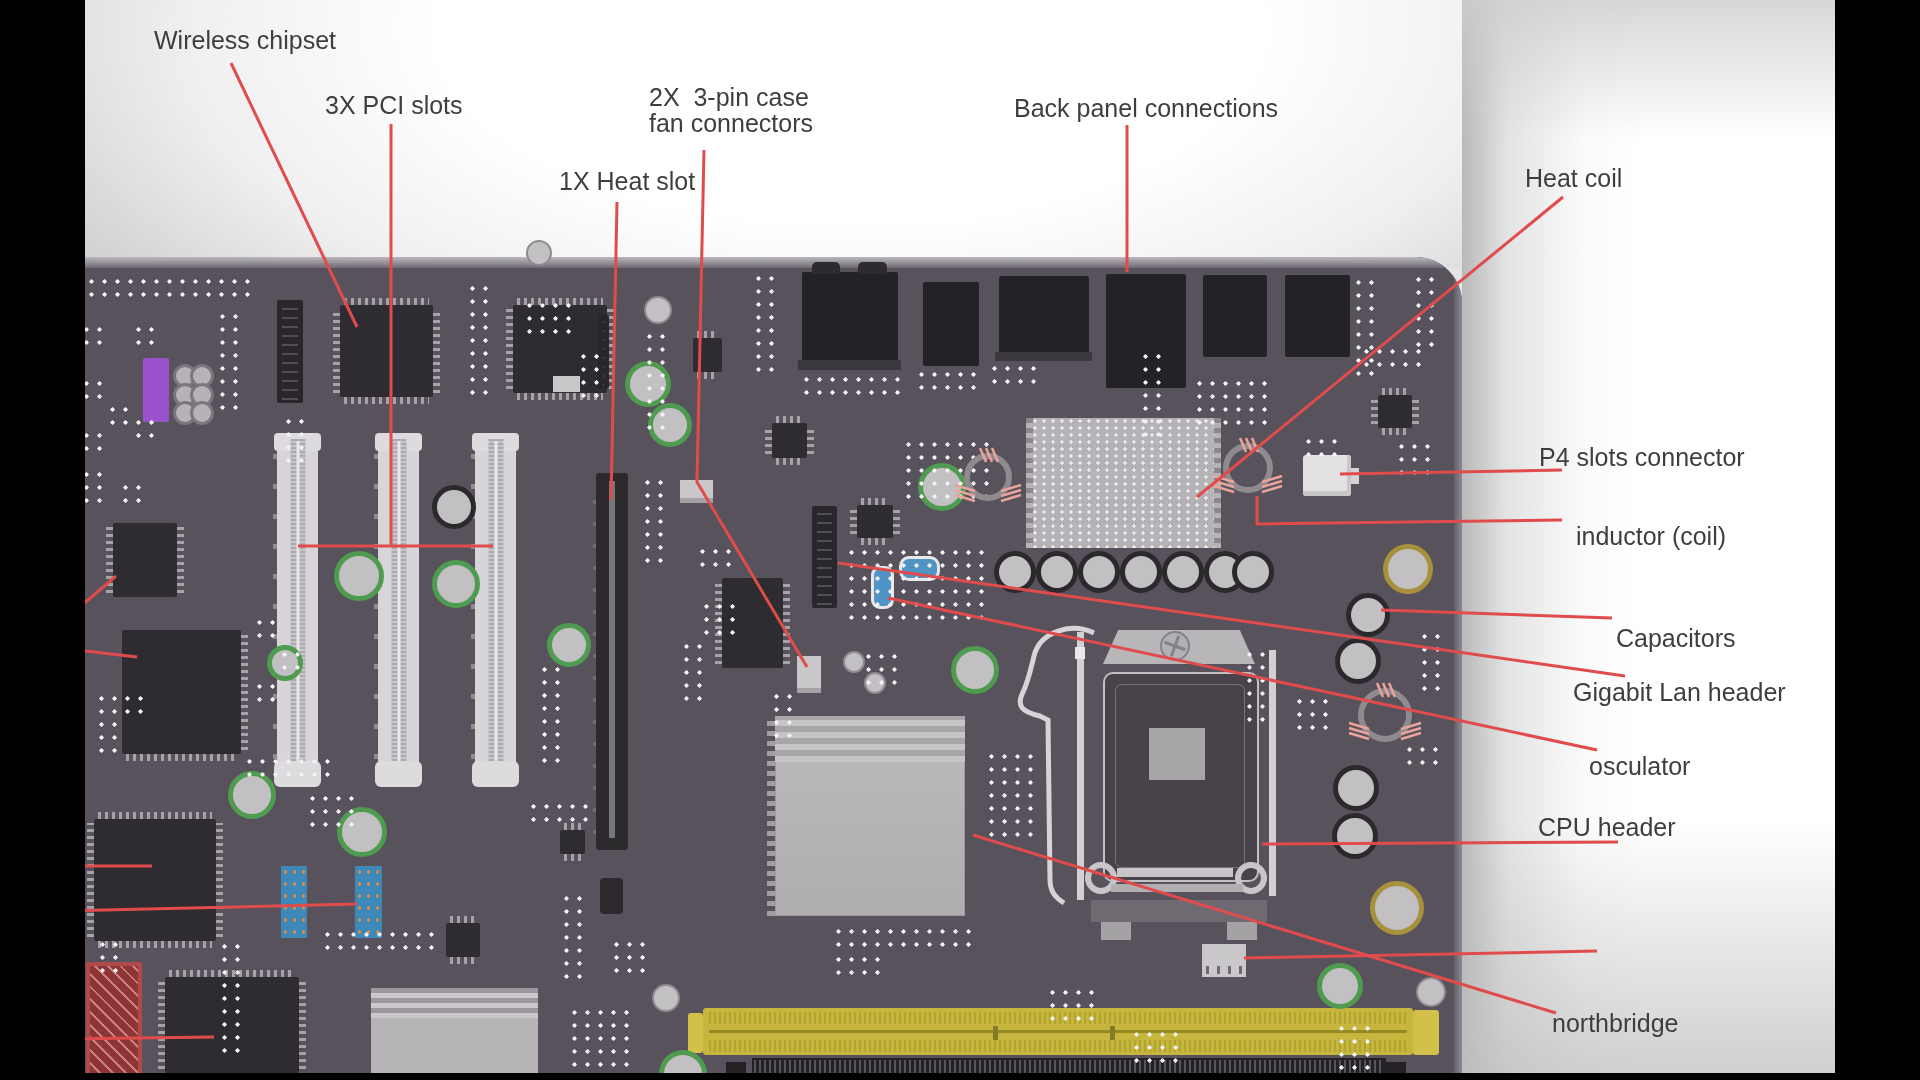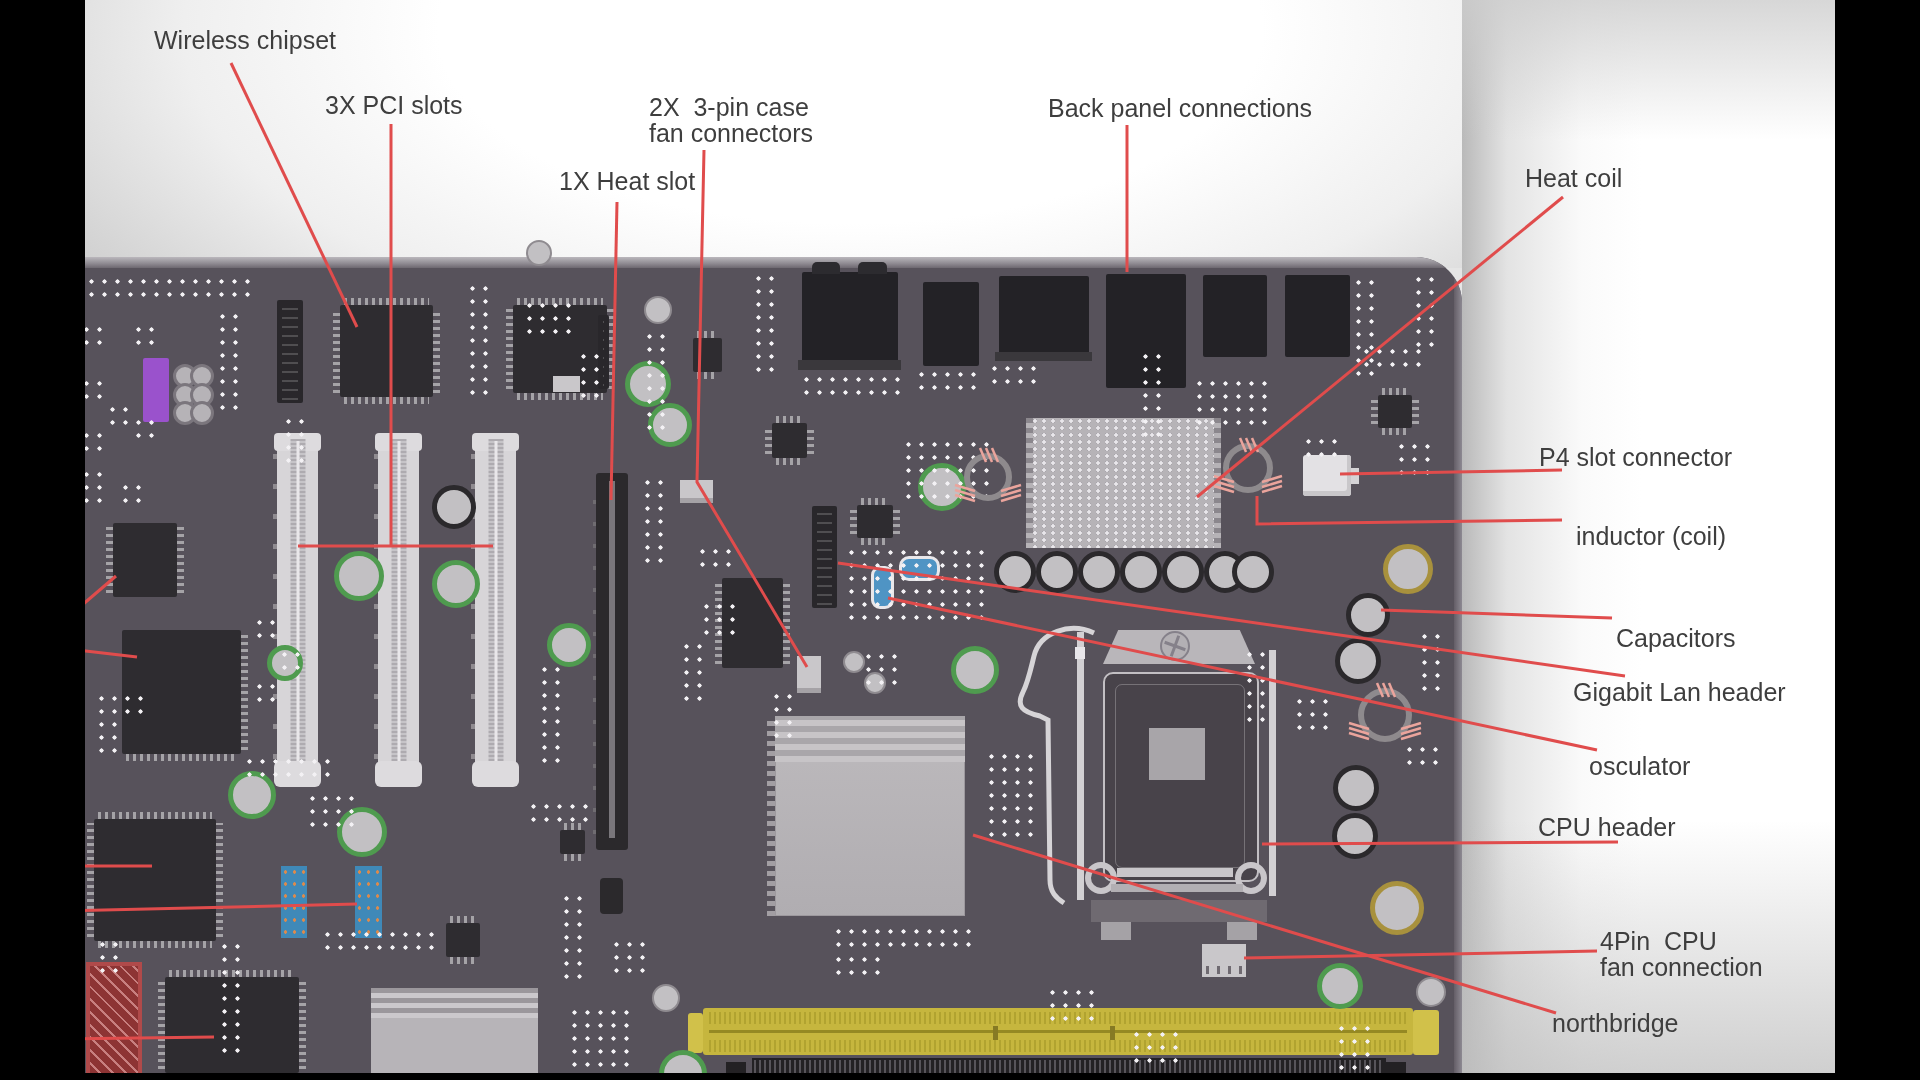--- a/index.html
+++ b/index.html
@@ -370,30 +370,28 @@
       <polyline points="60,624 116,576" fill="none" stroke="#e04c4c" stroke-width="3"></polyline>
       <polyline points="60,648 137,657" fill="none" stroke="#e04c4c" stroke-width="3"></polyline>
       <polyline points="60,866 152,866" fill="none" stroke="#e04c4c" stroke-width="3"></polyline>
       <polyline points="60,911 357,904" fill="none" stroke="#e04c4c" stroke-width="3"></polyline>
       <polyline points="60,1039 214,1037" fill="none" stroke="#e04c4c" stroke-width="3"></polyline>
     </svg>
 
   <div class="label" style="left:154px;top:27px">Wireless chipset</div>
   <div class="label" style="left:325px;top:92px">3X PCI slots</div>
   <div class="label" style="left:559px;top:168px">1X Heat slot</div>
-  <div class="label" style="left:649px;top:94px">2X  3-pin case
+  <div class="label" style="left:649px;top:84px">2X  3-pin case
 fan connectors</div>
-  <div class="label" style="left:1048px;top:95px">Back panel connections</div>
+  <div class="label" style="left:1014px;top:95px">Back panel connections</div>
   <div class="label" style="left:1525px;top:165px">Heat coil</div>
-  <div class="label" style="left:1539px;top:444px">P4 slot connector</div>
+  <div class="label" style="left:1539px;top:444px">P4 slots connector</div>
   <div class="label" style="left:1576px;top:523px">inductor (coil)</div>
   <div class="label" style="left:1616px;top:625px">Capacitors</div>
   <div class="label" style="left:1573px;top:679px">Gigabit Lan header</div>
   <div class="label" style="left:1589px;top:753px">osculator</div>
   <div class="label" style="left:1538px;top:814px">CPU header</div>
-  <div class="label" style="left:1600px;top:928px">4Pin  CPU
-fan connection</div>
   <div class="label" style="left:1552px;top:1010px">northbridge</div>
 
   <div id="bar-left" class="bar"></div>
   <div id="bar-right" class="bar"></div>
   <div id="bar-bottom" class="bar"></div>
 </div>
 
 </body></html>

